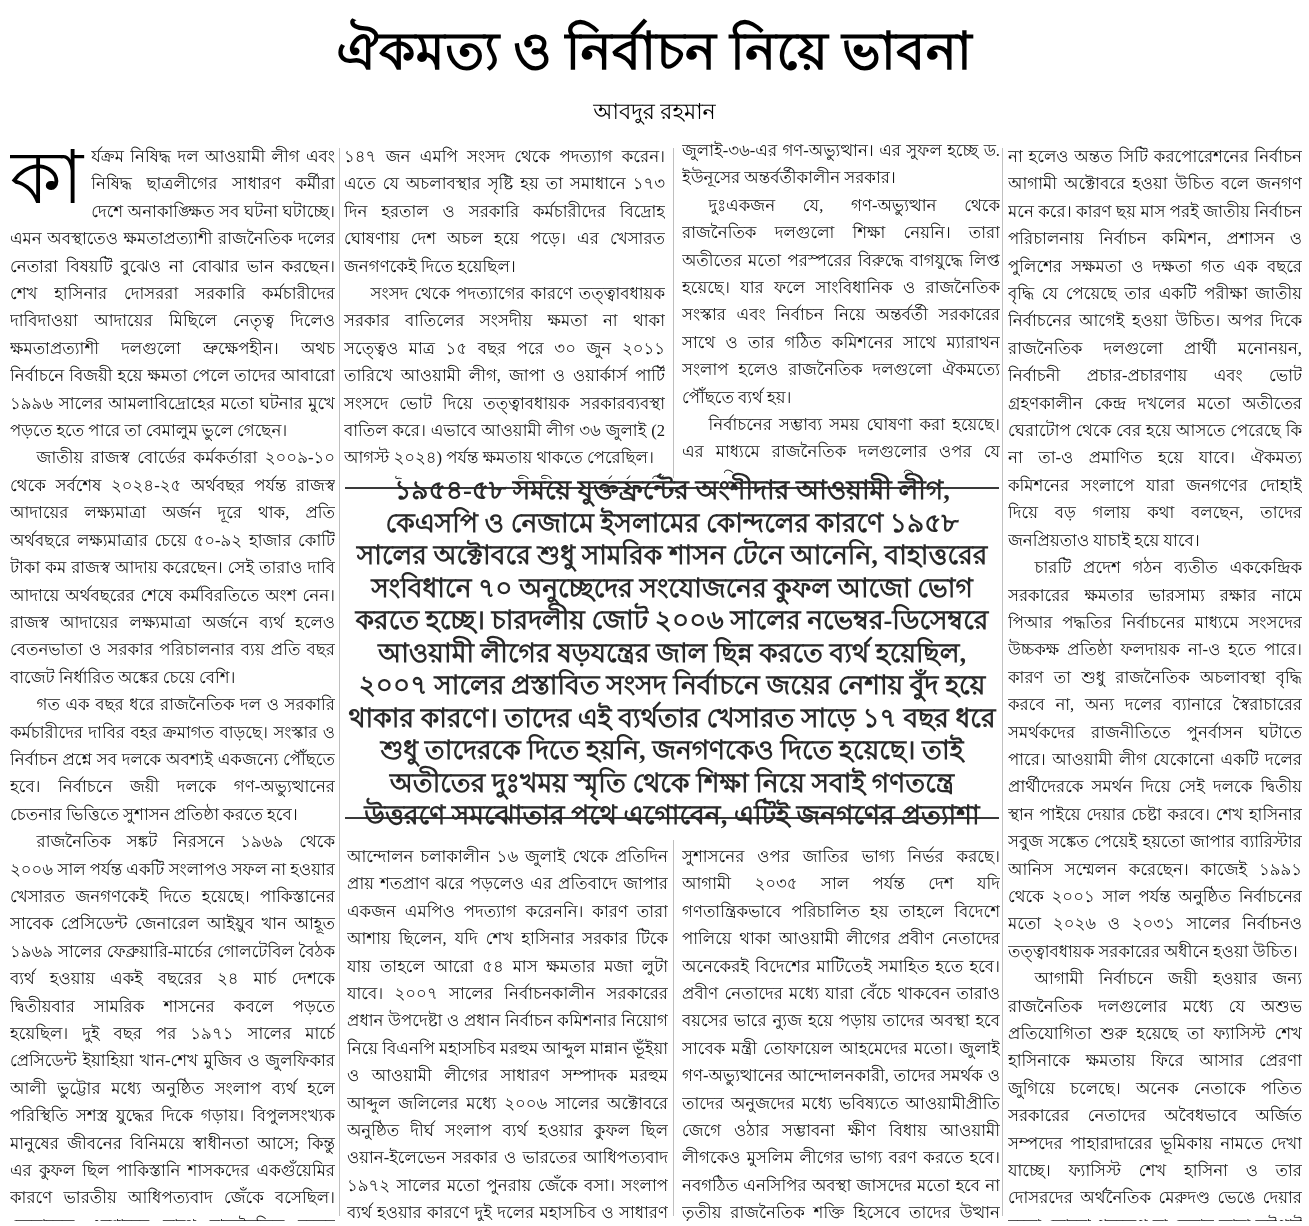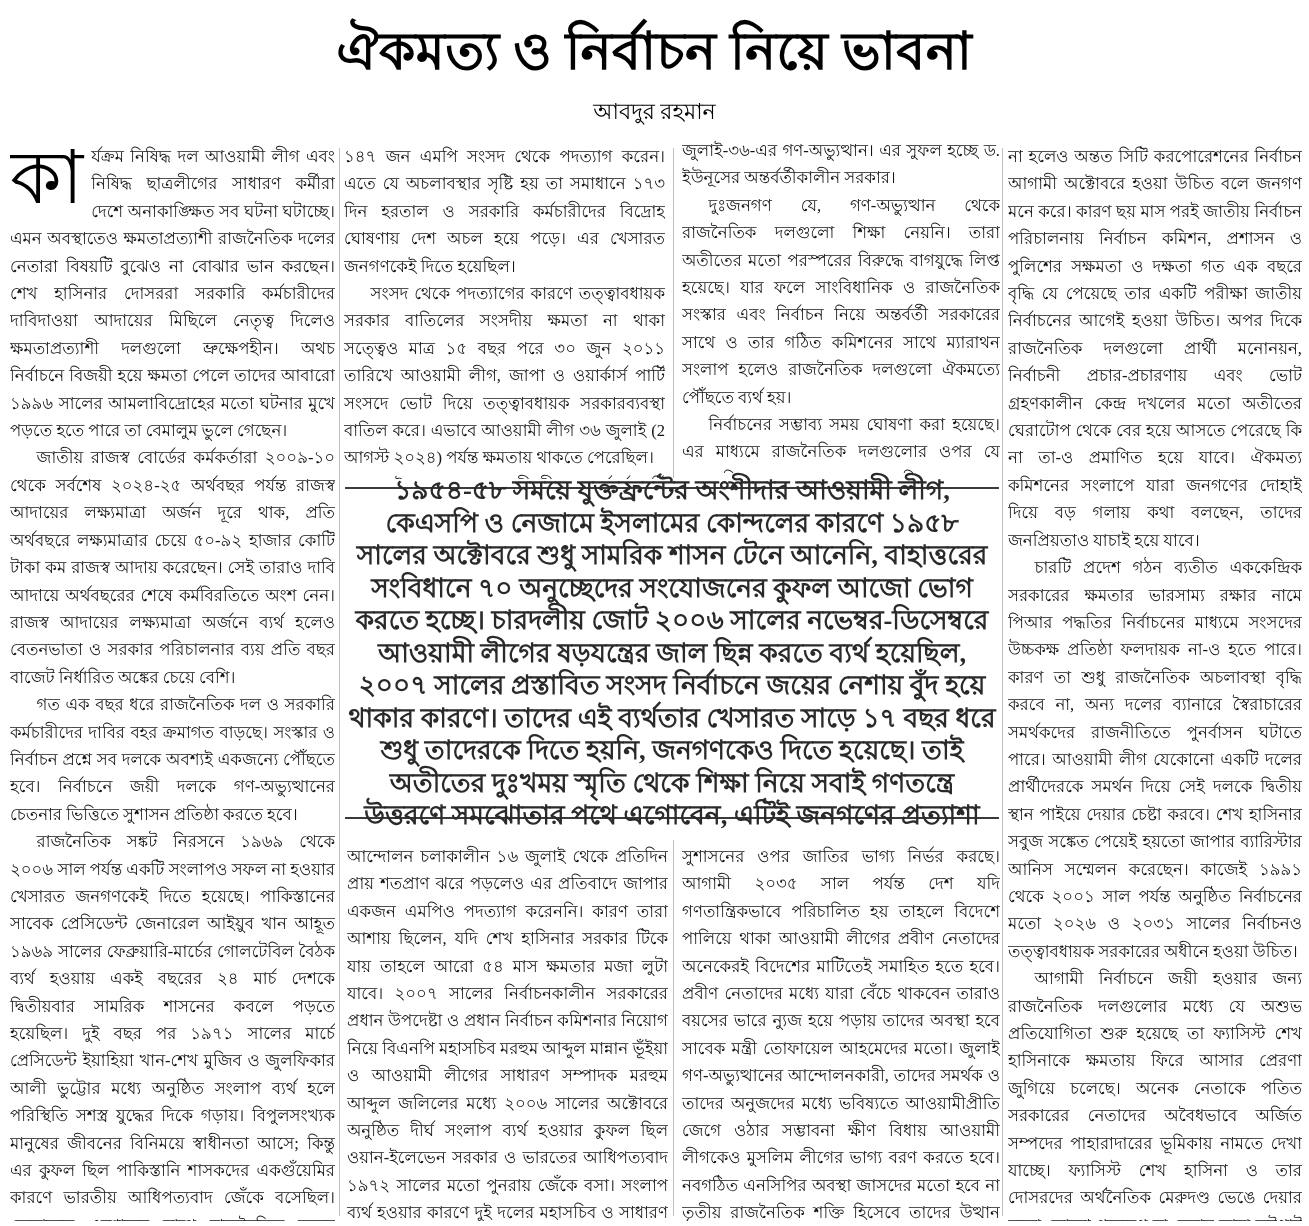--- a/index.html
+++ b/index.html
@@ -93,21 +93,21 @@
   </div>
 
   <div class="colblock" style="left:344px;top:143px;width:321px;height:336px;">
     <p>১৪৭ জন এমপি সংসদ থেকে পদত্যাগ করেন। এতে যে অচলাবস্থার সৃষ্টি হয় তা সমাধানে ১৭৩ দিন হরতাল ও সরকারি কর্মচারীদের বিদ্রোহ ঘোষণায় দেশ অচল হয়ে পড়ে। এর খেসারত জনগণকেই দিতে হয়েছিল।</p>
     <p class="indent">সংসদ থেকে পদত্যাগের কারণে তত্ত্বাবধায়ক সরকার বাতিলের সংসদীয় ক্ষমতা না থাকা সত্ত্বেও মাত্র ১৫ বছর পরে ৩০ জুন ২০১১ তারিখে আওয়ামী লীগ, জাপা ও ওয়ার্কার্স পার্টি সংসদে ভোট দিয়ে তত্ত্বাবধায়ক সরকারব্যবস্থা বাতিল করে। এভাবে আওয়ামী লীগ ৩৬ জুলাই (2 আগস্ট ২০২৪) পর্যন্ত ক্ষমতায় থাকতে পেরেছিল।</p>
     <p class="indent">একই অপরাধে আওয়ামী লীগ, ওয়ার্কার্স পার্টি ও জাসদের শীর্ষনেতাদের অনেকে কারাবন্দী থাকলেও ২০২৪-এর ডামি নির্বাচনে জয়ী জাপার ১১ জন এমপি জেলের বাইরে কেন? জুলাই-৩৬-এর</p>
   </div>
 
   <div class="colblock" style="left:682px;top:137px;width:318px;height:336px;">
     <p>জুলাই-৩৬-এর গণ-অভ্যুত্থান। এর সুফল হচ্ছে ড. ইউনূসের অন্তর্বর্তীকালীন সরকার।</p>
-    <p class="indent">দুঃজনগণ যে, গণ-অভ্যুত্থান থেকে রাজনৈতিক দলগুলো শিক্ষা নেয়নি। তারা অতীতের মতো পরস্পরের বিরুদ্ধে বাগযুদ্ধে লিপ্ত হয়েছে। যার ফলে সাংবিধানিক ও রাজনৈতিক সংস্কার এবং নির্বাচন নিয়ে অন্তর্বর্তী সরকারের সাথে ও তার গঠিত কমিশনের সাথে ম্যারাথন সংলাপ হলেও রাজনৈতিক দলগুলো ঐকমত্যে পৌঁছতে ব্যর্থ হয়।</p>
+    <p class="indent">দুঃএকজন যে, গণ-অভ্যুত্থান থেকে রাজনৈতিক দলগুলো শিক্ষা নেয়নি। তারা অতীতের মতো পরস্পরের বিরুদ্ধে বাগযুদ্ধে লিপ্ত হয়েছে। যার ফলে সাংবিধানিক ও রাজনৈতিক সংস্কার এবং নির্বাচন নিয়ে অন্তর্বর্তী সরকারের সাথে ও তার গঠিত কমিশনের সাথে ম্যারাথন সংলাপ হলেও রাজনৈতিক দলগুলো ঐকমত্যে পৌঁছতে ব্যর্থ হয়।</p>
     <p class="indent">নির্বাচনের সম্ভাব্য সময় ঘোষণা করা হয়েছে। এর মাধ্যমে রাজনৈতিক দলগুলোর ওপর যে গুরুদায়িত্ব চেপেছে তা নেতারা কিভাবে পালন করেন তা দেখার অপেক্ষায় আছেন জনগণ। সংস্কার ও আগামী নির্বাচন নিয়ে সব দলকে অবশ্যই ঐকমত্যে পৌঁছতে হবে। ব্যর্থ হওয়ার সুযোগ নেই।</p>
 
   </div>
 
   <div class="quoteblock">
     <p>১৯৫৪-৫৮ সময়ে যুক্তফ্রন্টের অংশীদার আওয়ামী লীগ, কেএসপি ও নেজামে ইসলামের কোন্দলের কারণে ১৯৫৮ সালের অক্টোবরে শুধু সামরিক শাসন টেনে আনেনি, বাহাত্তরের সংবিধানে ৭০ অনুচ্ছেদের সংযোজনের কুফল আজো ভোগ করতে হচ্ছে। চারদলীয় জোট ২০০৬ সালের নভেম্বর-ডিসেম্বরে আওয়ামী লীগের ষড়যন্ত্রের জাল ছিন্ন করতে ব্যর্থ হয়েছিল, ২০০৭ সালের প্রস্তাবিত সংসদ নির্বাচনে জয়ের নেশায় বুঁদ হয়ে থাকার কারণে। তাদের এই ব্যর্থতার খেসারত সাড়ে ১৭ বছর ধরে শুধু তাদেরকে দিতে হয়নি, জনগণকেও দিতে হয়েছে। তাই অতীতের দুঃখময় স্মৃতি থেকে শিক্ষা নিয়ে সবাই গণতন্ত্রে উত্তরণে সমঝোতার পথে এগোবেন, এটিই জনগণের প্রত্যাশা</p>
   </div>
 
   <div class="colblock" style="left:347px;top:843px;width:321px;height:378px;">
     <p>আন্দোলন চলাকালীন ১৬ জুলাই থেকে প্রতিদিন প্রায় শতপ্রাণ ঝরে পড়লেও এর প্রতিবাদে জাপার একজন এমপিও পদত্যাগ করেননি। কারণ তারা আশায় ছিলেন, যদি শেখ হাসিনার সরকার টিকে যায় তাহলে আরো ৫৪ মাস ক্ষমতার মজা লুটা যাবে। ২০০৭ সালের নির্বাচনকালীন সরকারের প্রধান উপদেষ্টা ও প্রধান নির্বাচন কমিশনার নিয়োগ নিয়ে বিএনপি মহাসচিব মরহুম আব্দুল মান্নান ভূঁইয়া ও আওয়ামী লীগের সাধারণ সম্পাদক মরহুম আব্দুল জলিলের মধ্যে ২০০৬ সালের অক্টোবরে অনুষ্ঠিত দীর্ঘ সংলাপ ব্যর্থ হওয়ার কুফল ছিল ওয়ান-ইলেভেন সরকার ও ভারতের আধিপত্যবাদ ১৯৭২ সালের মতো পুনরায় জেঁকে বসা। সংলাপ ব্যর্থ হওয়ার কারণে দুই দলের মহাসচিব ও সাধারণ সম্পাদককে পদ হারাতে হয়েছিল।</p>

